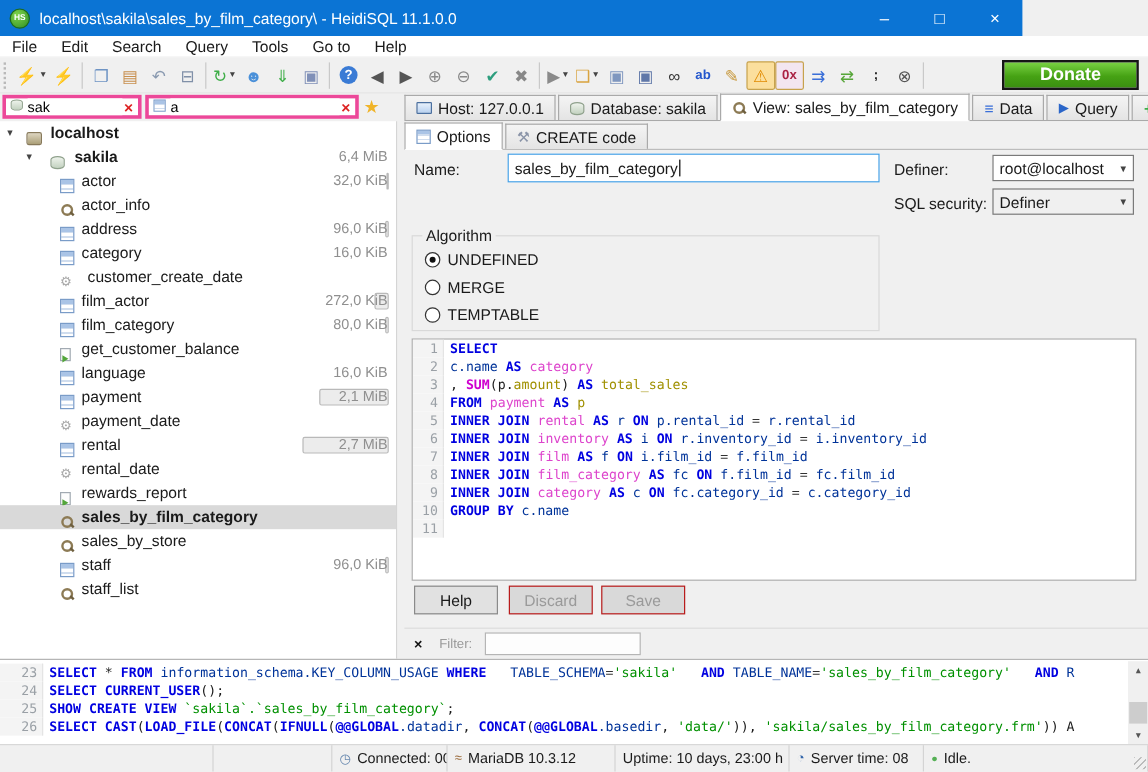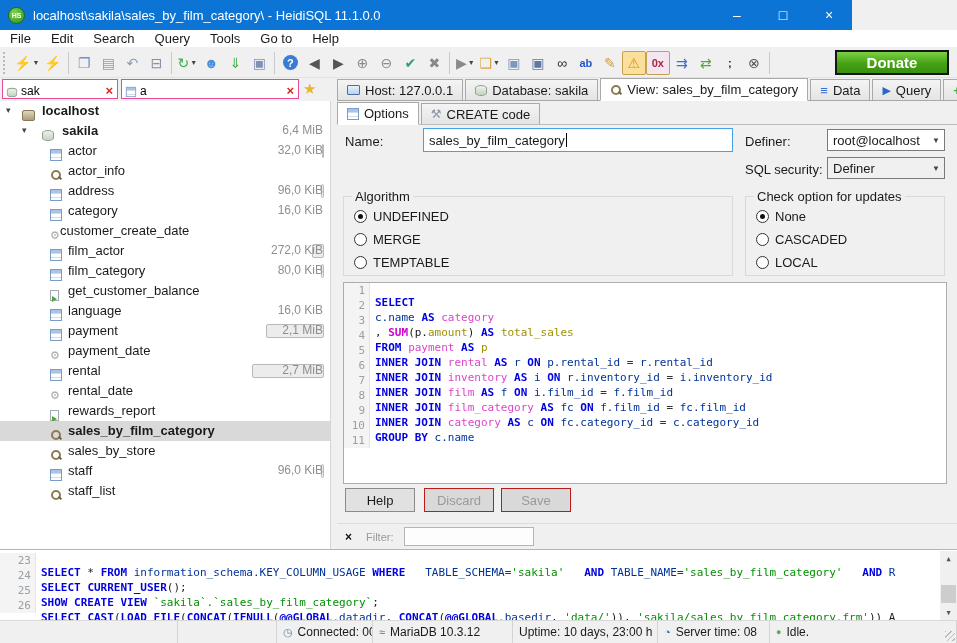--- a/index.html
+++ b/index.html
@@ -23,21 +23,21 @@
   .tb-btn { min-width:24px; height:24px; display:flex; align-items:center; justify-content:center; font-size:14px; border:1px solid transparent; border-radius:2px; padding:0 1px; }
   .tb-btn.toggled { border:1px solid #c7a24d; }
   .tb-btn .g-text { font-size:11px; font-weight:bold; }
   .tb-sep { width:1px; height:22px; background:#c9c9c9; margin:0 3px; }
   .tb-dd { font-size:7px; color:#444; margin-left:1px; }
   #donate { margin-left:auto; margin-right:8px; width:114px; height:25px; background:linear-gradient(#79d243,#46a214 55%, #3a8f10); border:2px solid #161616; color:#fff; font-weight:bold; font-size:15px; display:flex; align-items:center; justify-content:center; }
   .round-help { background:#3a7bd5; color:#fff !important; border-radius:50%; width:15px; height:15px; display:flex; align-items:center; justify-content:center; font-size:11px; font-weight:bold; }
 
   
   #row2 { position:absolute; left:0; top:78px; width:957px; height:23px; background:#f0f0f0; }
-  .filter-box { position:absolute; top:1px; height:20px; background:#fff; border:1px solid #ec4899; display:flex; align-items:flex-end; padding:0 3px; }
+  .filter-box { position:absolute; top:1px; height:20px; background:#fff; border:3px solid #ec4899; display:flex; align-items:flex-start; padding:0 3px; }
   .filter-box input { border:none; outline:none; flex:1; min-width:0; font-size:12px; font-family:"Liberation Sans",sans-serif; }
   .clear-x { color:#d22; font-weight:bold; font-size:13px; padding:0 1px; }
   #fav-star { position:absolute; left:303px; top:2px; font-size:15px; color:#f0b429; }
   #tabstrip { position:absolute; left:337px; top:0; width:620px; height:23px; display:flex; align-items:flex-end; border-bottom:1px solid #a9a9a9; }
   .tab { height:21px; display:flex; align-items:center; gap:5px; padding:0 9px; background:linear-gradient(#f4f4f4,#e4e4e4); border:1px solid #a9a9a9; border-bottom:none; margin-right:2px; font-size:13px; white-space:nowrap; }
   .tab.active { height:23px; background:#fff; position:relative; z-index:2; margin-bottom:-1px; border-bottom:1px solid #fff; }
 
   
   #tree { position:absolute; left:0; top:101px; width:331px; height:448px; background:#fff; border-right:1px solid #d5d5d5; overflow:hidden; }
   .trow { position:relative; height:20px; display:flex; align-items:center; font-size:13px; }
@@ -78,21 +78,21 @@
   .radio-row { position:absolute; display:flex; align-items:center; gap:6px; font-size:13px; }
   .radio { width:13px; height:13px; border:1px solid #333; border-radius:50%; background:#fff; position:relative; }
   .radio.on::after { content:""; position:absolute; left:3px; top:3px; width:5px; height:5px; border-radius:50%; background:#111; }
 
   
   .codebox { background:#fff; font-family:"DejaVu Sans Mono", monospace; font-size:11px; line-height:15px; overflow:hidden; }
   #editor { position:absolute; left:6px; top:181px; width:604px; height:202px; border:1px solid #adadad; }
   .cline { display:flex; height:15px; white-space:pre; }
   .gut { flex:0 0 26px; background:#f4f4f4; color:#9aa0a6; text-align:right; padding-right:4px; border-right:1px solid #e4e4e4; }
   #log .gut { flex:0 0 36px; }
-  .code { padding-left:5px; white-space:pre;margin-top:12px; }
+  .code { padding-left:5px; white-space:pre; }
   .t-kw { color:#0000e0; font-weight:bold; }
   .t-fn { color:#cf00cf; font-weight:bold; }
   .t-tbl { color:#dd44cc; }
   .t-id { color:#003399; }
   .t-col { color:#a09000; }
   .t-str { color:#009000; }
   .t-op { color:#333; }
   .t-pl { color:#1a1a1a; }
 
   
@@ -314,21 +314,21 @@
       <span class="tbar" style="width: 3px;"></span>
       <span class="tsize">96,0 KiB</span>
     </div>
     <div class="trow">
       <span class="ic ic-tbl ticon" style="left: 50px;"></span>
       <span class="tlabel" style="left: 68px;">category</span>
       <span class="tsize">16,0 KiB</span>
     </div>
     <div class="trow">
       <span class="ic ic-gear ticon" style="left: 50px;">⚙</span>
-      <span class="tlabel" style="left: 60px;">customer_create_date</span>
+      <span class="tlabel" style="left: 73px;">customer_create_date</span>
     </div>
     <div class="trow">
       <span class="ic ic-tbl ticon" style="left: 50px;"></span>
       <span class="tlabel" style="left: 68px;">film_actor</span>
       <span class="tbar" style="width: 12px;"></span>
       <span class="tsize">272,0 KiB</span>
     </div>
     <div class="trow">
       <span class="ic ic-tbl ticon" style="left: 50px;"></span>
       <span class="tlabel" style="left: 68px;">film_category</span>
@@ -428,37 +428,20 @@
         <div class="radio-row" style="left: 10px; top: 35px;">
           <span class="radio"></span>
           <span>MERGE</span>
         </div>
         <div class="radio-row" style="left: 10px; top: 58px;">
           <span class="radio"></span>
           <span>TEMPTABLE</span>
         </div>
       </div>
   </div>
-  <div class="groupbox" style="left:408px;top:95px;width:200px;height:80px;">
-    <div class="gb-title">Check option for updates</div>
-    <div id="check-options">
-        <div class="radio-row" style="left: 10px; top: 12px;">
-          <span class="radio on"></span>
-          <span>None</span>
-        </div>
-        <div class="radio-row" style="left: 10px; top: 35px;">
-          <span class="radio"></span>
-          <span>CASCADED</span>
-        </div>
-        <div class="radio-row" style="left: 10px; top: 58px;">
-          <span class="radio"></span>
-          <span>LOCAL</span>
-        </div>
-      </div>
-  </div>
 
   <div id="editor" class="codebox">
       <div class="cline"><span class="gut">1</span><span class="code"><span class="t-kw">SELECT</span></span></div>
       <div class="cline"><span class="gut">2</span><span class="code"><span class="t-id">c.name</span><span class="t-pl"> </span><span class="t-kw">AS</span><span class="t-pl"> </span><span class="t-tbl">category</span></span></div>
       <div class="cline"><span class="gut">3</span><span class="code"><span class="t-pl">, </span><span class="t-fn">SUM</span><span class="t-pl">(</span><span class="t-pl">p.</span><span class="t-col">amount</span><span class="t-pl">) </span><span class="t-kw">AS</span><span class="t-pl"> </span><span class="t-col">total_sales</span></span></div>
       <div class="cline"><span class="gut">4</span><span class="code"><span class="t-kw">FROM</span><span class="t-pl"> </span><span class="t-tbl">payment</span><span class="t-pl"> </span><span class="t-kw">AS</span><span class="t-pl"> </span><span class="t-col">p</span></span></div>
       <div class="cline"><span class="gut">5</span><span class="code"><span class="t-kw">INNER JOIN</span><span class="t-pl"> </span><span class="t-tbl">rental</span><span class="t-pl"> </span><span class="t-kw">AS</span><span class="t-pl"> </span><span class="t-id">r</span><span class="t-pl"> </span><span class="t-kw">ON</span><span class="t-pl"> </span><span class="t-id">p.rental_id</span><span class="t-op"> = </span><span class="t-id">r.rental_id</span></span></div>
       <div class="cline"><span class="gut">6</span><span class="code"><span class="t-kw">INNER JOIN</span><span class="t-pl"> </span><span class="t-tbl">inventory</span><span class="t-pl"> </span><span class="t-kw">AS</span><span class="t-pl"> </span><span class="t-id">i</span><span class="t-pl"> </span><span class="t-kw">ON</span><span class="t-pl"> </span><span class="t-id">r.inventory_id</span><span class="t-op"> = </span><span class="t-id">i.inventory_id</span></span></div>
       <div class="cline"><span class="gut">7</span><span class="code"><span class="t-kw">INNER JOIN</span><span class="t-pl"> </span><span class="t-tbl">film</span><span class="t-pl"> </span><span class="t-kw">AS</span><span class="t-pl"> </span><span class="t-id">f</span><span class="t-pl"> </span><span class="t-kw">ON</span><span class="t-pl"> </span><span class="t-id">i.film_id</span><span class="t-op"> = </span><span class="t-id">f.film_id</span></span></div>
       <div class="cline"><span class="gut">8</span><span class="code"><span class="t-kw">INNER JOIN</span><span class="t-pl"> </span><span class="t-tbl">film_category</span><span class="t-pl"> </span><span class="t-kw">AS</span><span class="t-pl"> </span><span class="t-id">fc</span><span class="t-pl"> </span><span class="t-kw">ON</span><span class="t-pl"> </span><span class="t-id">f.film_id</span><span class="t-op"> = </span><span class="t-id">fc.film_id</span></span></div>

